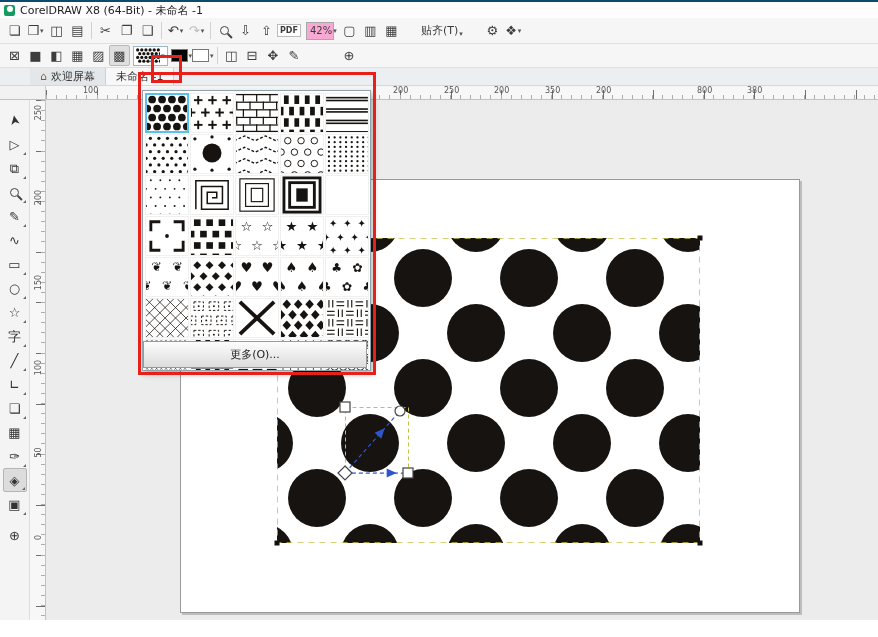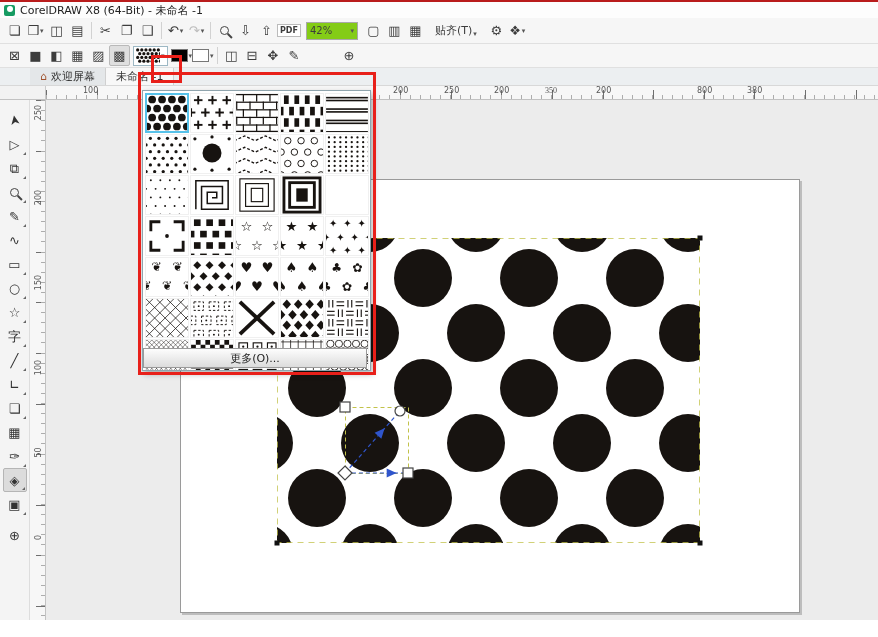--- a/index.html
+++ b/index.html
@@ -1,17 +1,17 @@
 <!DOCTYPE html>
 <html><head>
 <meta charset="utf-8">
 <style>
   *{box-sizing:border-box;margin:0;padding:0;}
   body{font-family:"DejaVu Sans","Liberation Sans",sans-serif;background:#888;}
-  .window{position:relative;width:878px;height:637px;background:#fff;overflow:hidden;border-top:2px solid #b91c1c;}
+  .window{position:relative;width:878px;height:637px;background:#fff;overflow:hidden;border-top:2px solid #0c4a6e;}
 
   
   .titlebar{height:16px;display:flex;align-items:center;gap:5px;padding-left:4px;font-size:11px;color:#222;background:#fdfdfd;}
   .logo{width:11px;height:11px;background:#169b62;border-radius:2px;position:relative;flex:0 0 auto;}
   .logo::after{content:"";position:absolute;left:2.5px;top:1.5px;width:6px;height:6px;border-radius:50%;background:#fff;}
 
   
   .menubar{height:17px;display:flex;align-items:center;padding-left:4px;font-size:11.5px;color:#222;background:#fbfbfb;border-bottom:1px solid #e6e6e6;}
   .mi{padding:1px 7px;cursor:default;}
 
@@ -19,22 +19,22 @@
   .tb{display:flex;align-items:center;padding:0 4px;background:#f6f6f6;border-bottom:1px solid #e0e0e0;color:#3c3c3c;}
   .tb-std{height:26px;}
   .tb-prop{height:24px;}
   .tbtn{min-width:21px;height:21px;display:flex;align-items:center;justify-content:center;font-size:13px;position:relative;border-radius:2px;}
   .tbtn .glyph{line-height:1;}
   .tbtn.disabled{color:#bdbdbd;}
   .tbtn.active{background:#dfdfdf;border:1px solid #b9b9b9;}
   .textbtn{font-size:8px;font-weight:bold;letter-spacing:0;border:1px solid #bbb;padding:1px 2px;background:#fff;}
   .caret{font-size:7px;color:#555;margin-left:1px;}
   .sep{width:1px;height:17px;background:#d2d2d2;margin:0 3px;}
-  .combo{width:52px;height:18px;border:1px solid #a9a9a9;background:#84cc16;font-size:10px;display:flex;align-items:center;justify-content:space-between;padding:0 3px;margin:0 5px;}
-  .snapbtn{display:flex;align-items:flex-end;font-size:11px;padding:2px 5px;margin:0 4px;}
+  .combo{width:28px;height:18px;border:1px solid #a9a9a9;background:#f9a8d4;font-size:10px;display:flex;align-items:center;justify-content:space-between;padding:0 3px;margin:0 5px;}
+  .snapbtn{display:flex;align-items:flex-end;font-size:11px;padding:2px 5px;margin:0 14px;}
   .colorwell{width:17px;height:13px;border:1px solid #777;}
   .pickerbtn{display:flex;align-items:center;border:1px solid #9db8c4;background:#fff;padding:1px 2px;margin:0 3px;height:20px;}
   .pickerbtn svg{width:24px;height:15px;display:block;}
   .mag{width:9px;height:9px;border:1.5px solid #444;border-radius:50%;position:relative;display:inline-block;}
   .mag::after{content:"";position:absolute;width:6px;height:1.5px;background:#444;transform:rotate(45deg);right:-4.5px;bottom:-2.5px;}
 
   
   .tabbar{height:18px;display:flex;align-items:stretch;background:#eceff1;border-bottom:1px solid #d8d8d8;font-size:11px;color:#333;padding-left:30px;}
   .tab{display:flex;align-items:center;gap:4px;padding:0 10px;border-right:1px solid #d0d0d0;background:#e4e7e9;}
   .tab.active{background:#f8f8f8;}
@@ -67,21 +67,21 @@
   .objsvg{position:absolute;}
   .fill-overlay{position:absolute;left:0;top:0;pointer-events:none;}
   .fill-overlay .handle{pointer-events:auto;}
 
   
   .dropdown{position:absolute;left:142px;top:88px;width:229px;height:281px;background:#fff;border:1px solid #8fa4ad;box-shadow:2px 3px 6px rgba(0,0,0,.3);z-index:30;overflow:hidden;}
   .swatch-grid{display:grid;grid-template-columns:repeat(5,44px);grid-auto-rows:40px;gap:1px;padding:2px;}
   .swatch{background:#fff;border:1px solid #f0f0f0;overflow:hidden;}
   .swatch svg{width:100%;height:100%;display:block;}
   .swatch.selected{border:2px solid #57c2ea;}
-  .more-btn{position:absolute;left:0;right:3px;bottom:2px;height:20px;font-size:11px;color:#222;background:linear-gradient(#fdfdfd,#dcdcdc);border:1px solid #9a9a9a;display:flex;align-items:center;justify-content:center;font-family:inherit;}
+  .more-btn{position:absolute;left:0;right:3px;bottom:2px;height:27px;font-size:11px;color:#222;background:linear-gradient(#fdfdfd,#dcdcdc);border:1px solid #9a9a9a;display:flex;align-items:center;justify-content:center;font-family:inherit;}
   svg text{font-family:"DejaVu Sans",sans-serif;}
 
   
   .redbox{position:absolute;border:3px solid #e8201a;z-index:40;pointer-events:none;}
   .redbox.small{left:151px;top:53px;width:31px;height:28px;}
   .redbox.large{left:138px;top:70px;width:238px;height:303px;}
 </style>
 </head>
 <body>
 
@@ -273,21 +273,21 @@
       </div>
     </div>
 
   <div class="rulerrow">
     <div class="corner"></div>
     <div class="ruler-h" id="ruler-h">
         <span class="rnum" style="left: 37px;">100</span>
         <span class="rnum" style="left: 347px;">200</span>
         <span class="rnum" style="left: 398px;">250</span>
         <span class="rnum" style="left: 448px;">200</span>
-        <span class="rnum" style="left: 499px; font-family: Liberation Serif, serif;">350</span>
+        <span class="rnum" style="left: 499px;">350</span>
         <span class="rnum" style="left: 550px;">200</span>
         <span class="rnum" style="left: 600px; margin-top: 32px;">450</span>
         <span class="rnum" style="left: 651px;">800</span>
         <span class="rnum" style="left: 701px;">380</span>
       </div>
   </div>
 
   <div class="main">
     <div class="toolbox" id="toolbox">
         <div class="tool">

